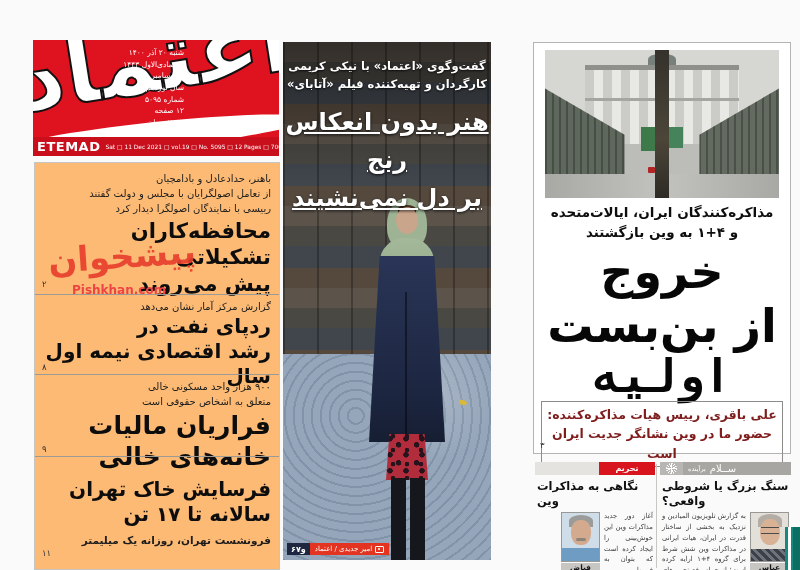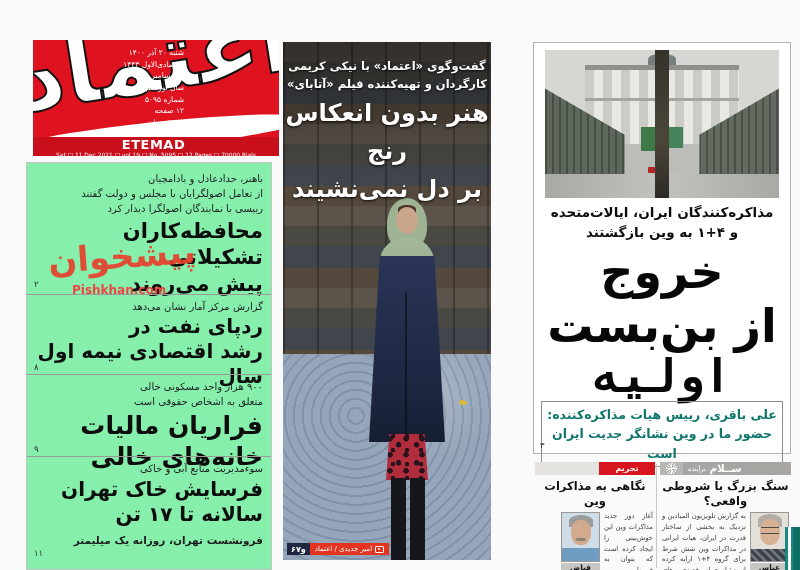--- a/index.html
+++ b/index.html
@@ -8,24 +8,24 @@
   .abs{position:absolute;}
   
   #logo-box{left:33px;top:40px;width:246px;height:116px;background:#df1220;overflow:hidden;}
   #logo-callig{position:absolute;right:-12px;top:-26px;font-size:92px;font-weight:bold;color:#fff;
         transform:rotate(-9deg);letter-spacing:-6px;-webkit-text-stroke:2px #111;line-height:1;}
   #logo-swoosh{position:absolute;left:-12%;bottom:8px;width:124%;height:26px;background:#fff;
         border-radius:50%;transform:rotate(-6deg);}
   #logo-dates{position:absolute;right:95px;top:7px;width:96px;color:#fff;font-size:7.5px;
         line-height:1.55;text-align:right;z-index:3;}
   #etemad-strip{position:absolute;left:0;bottom:0;width:100%;height:19px;background:#c90f1c;
-        color:#fff;display:flex;align-items:center;direction:ltr;padding:0 4px;box-sizing:border-box;z-index:4;flex-direction:column;}
+        color:#fff;display:flex;align-items:center;direction:ltr;padding:0 4px;box-sizing:border-box;z-index:4;}
   #etemad-strip .en-name{font-size:13px;font-weight:bold;letter-spacing:.5px;margin-right:5px;}
   #etemad-strip .en-info{font-size:5.9px;white-space:nowrap;}
-  #left-articles{left:26px;top:162px;width:246px;height:408px;background:#86efac;
+  #left-articles{left:34px;top:162px;width:246px;height:408px;background:#fdba74;
         border:1px solid #c6c4c0;box-sizing:border-box;}
   .kicker{font-size:10px;line-height:1.5;color:#1c1c1c;text-align:right;padding:0 8px;}
   .hl{font-weight:bold;color:#0d0d0d;text-align:right;padding:0 8px;line-height:1.25;}
   .pnum{position:absolute;font-size:8.5px;color:#333;}
   .sep{position:absolute;left:0;width:100%;height:1px;background:#9c9a96;}
   #watermark-fa{position:absolute;left:48px;top:236px;color:#e8402d;font-size:34px;font-weight:bold;
         transform:rotate(-4deg);opacity:.92;z-index:5;letter-spacing:-1px;}
   #watermark-en{position:absolute;left:72px;top:283px;color:#ef4444;font-size:12px;font-weight:bold;
         z-index:5;direction:ltr;}
   
@@ -90,37 +90,37 @@
   #street{position:absolute;left:0;bottom:0;width:100%;height:16%;
         background:linear-gradient(90deg,#a8a8a4,#c2c2be 50%,#a8a8a4);}
   #pole{position:absolute;left:47%;top:0;width:6%;height:100%;
         background:linear-gradient(180deg,#35322c,#4c4639 60%,#2e2b26);}
   #gate{position:absolute;left:41%;top:52%;width:7%;height:16%;background:#3e7a49;}
   #gate2{position:absolute;left:53%;top:52%;width:6%;height:14%;background:#47835a;}
   #car{position:absolute;left:44%;bottom:17%;width:7px;height:6px;background:#b32424;border-radius:1px;}
   .bcaption{position:absolute;width:100%;text-align:center;font-size:13.5px;font-weight:bold;color:#0e0e0e;line-height:1.45;}
   .big-hl{position:absolute;width:100%;text-align:center;font-size:46px;font-weight:bold;color:#070707;line-height:1;letter-spacing:-1px;}
   #sub-box{position:absolute;left:7px;top:358px;width:242px;border:1px solid #8e8c88;padding:3px 2px;
-        text-align:center;font-size:12.5px;font-weight:bold;color:#0f766e;line-height:1.55;box-sizing:border-box;}
+        text-align:center;font-size:12.5px;font-weight:bold;color:#7f1d1d;line-height:1.55;box-sizing:border-box;}
   
   .op-col{top:462px;height:108px;background:#fbfafa;}
   #op-left{left:535px;width:120px;}
   #op-right{left:660px;width:131px;}
   .op-head{display:flex;height:13px;direction:ltr;}
   #dideba-gray{flex:1;background:#e4e3e0;}
   #dideba-red{width:56px;background:#d8141f;color:#fff;font-size:8px;font-weight:bold;
         display:flex;align-items:center;justify-content:center;}
   #sun-box{width:23px;background:#b7b6b2;display:flex;align-items:center;justify-content:center;}
   #sun-icon{width:11px;height:11px;border-radius:50%;
         background:repeating-conic-gradient(#fff 0 14deg,#b7b6b2 14deg 30deg);}
   #cal-bar{flex:1;background:#a7a6a2;color:#fff;display:flex;align-items:center;justify-content:flex-end;
         padding:0 5px;gap:4px;direction:rtl;}
-  #cal-big{font-size:10px;font-weight:bold;letter-spacing:1px;}
+  #cal-big{font-size:10px;font-weight:normal;letter-spacing:1px;}
   #cal-small{font-size:6.5px;}
-  .op-hl{font-size:11.5px;font-weight:bold;color:#101010;text-align:center;margin:4px 2px 2px;line-height:1.3;}
+  .op-hl{font-size:11.5px;font-weight:bold;color:#101010;text-align:left;margin:4px 2px 2px;line-height:1.3;}
   .op-body{font-size:6.8px;line-height:1.6;color:#3c3c3c;text-align:justify;padding:0 2px;}
   .op-photo-wrap{width:39px;}
   #zahed-wrap{float:left;margin:1px 4px 0 24px;}
   #abdi-wrap{float:right;margin:1px 0 0 4px;}
   .op-photo{width:39px;height:50px;border:1px solid #9a9894;box-sizing:border-box;position:relative;overflow:hidden;}
   #zahed-photo{background:#cfdde8;}
   #zahed-photo .hair{position:absolute;left:7px;top:2px;width:24px;height:12px;background:#9b9b99;border-radius:50% 50% 0 0;}
   #zahed-photo .face{position:absolute;left:9px;top:7px;width:20px;height:25px;background:#d3aa8d;border-radius:45%;}
   #zahed-photo .must{position:absolute;left:14px;top:25px;width:10px;height:3px;background:#8d8378;border-radius:2px;}
   #zahed-photo .shirt{position:absolute;left:0;bottom:0;width:100%;height:13px;background:#6f9cc2;}
@@ -187,23 +187,20 @@
     <div class="kicker abs" style="top:216px;right:0;width:100%;box-sizing:border-box;">
       <div>۹۰۰ هزار واحد مسکونی خالی</div>
       <div>متعلق به اشخاص حقوقی است</div>
     </div>
     <div class="hl abs" style="top:247px;right:0;width:100%;font-size:25px;box-sizing:border-box;">
       <div>فراریان مالیات خانه‌های خالی</div>
     </div>
     <div class="pnum" style="left:7px;top:281px;">۹</div>
     <div class="sep" style="top:293px;"></div>
 
-    <div class="kicker abs" style="top:298px;right:0;width:100%;box-sizing:border-box;">
-      <div>سوءمدیریت منابع آبی و خاکی</div>
-    </div>
     <div class="hl abs" style="top:314px;right:0;width:100%;font-size:20px;box-sizing:border-box;">
       <div>فرسایش خاک تهران</div>
       <div>سالانه تا ۱۷ تن</div>
     </div>
     <div class="kicker abs" style="top:370px;right:0;width:100%;font-weight:bold;font-size:10.5px;box-sizing:border-box;">فرونشست تهران، روزانه یک میلیمتر</div>
     <div class="pnum" style="left:7px;top:385px;">۱۱</div>
   </div>
 
   <div id="watermark-fa">پیشخوان</div>
   <div id="watermark-en">Pishkhan.com</div>
@@ -220,21 +217,21 @@
     <div class="fig" id="coat"></div>
     <div class="fig" id="coat-line"></div>
     <div class="fig" id="dress"></div>
     <div class="fig leg" id="leg-l"></div>
     <div class="fig leg" id="leg-r"></div>
 
     <div class="ov-kicker" style="margin-top:16px;">
       <div>گفت‌وگوی «اعتماد» با نیکی کریمی</div>
       <div>کارگردان و تهیه‌کننده فیلم «آتابای»</div>
     </div>
-    <div class="ov-hl" style="margin-top:0;">
+    <div class="ov-hl" style="margin-top:9px;text-decoration:underline;">
       <div>هنر بدون انعکاس رنج</div>
       <div>بر دل نمی‌نشیند</div>
     </div>
     <div id="credit-strip">
       <div id="pages-ref">۶و۷</div>
       <div id="credit-red">
         <span id="camera-icon"></span>
         <span>امیر جدیدی / اعتماد</span>
       </div>
     </div>

